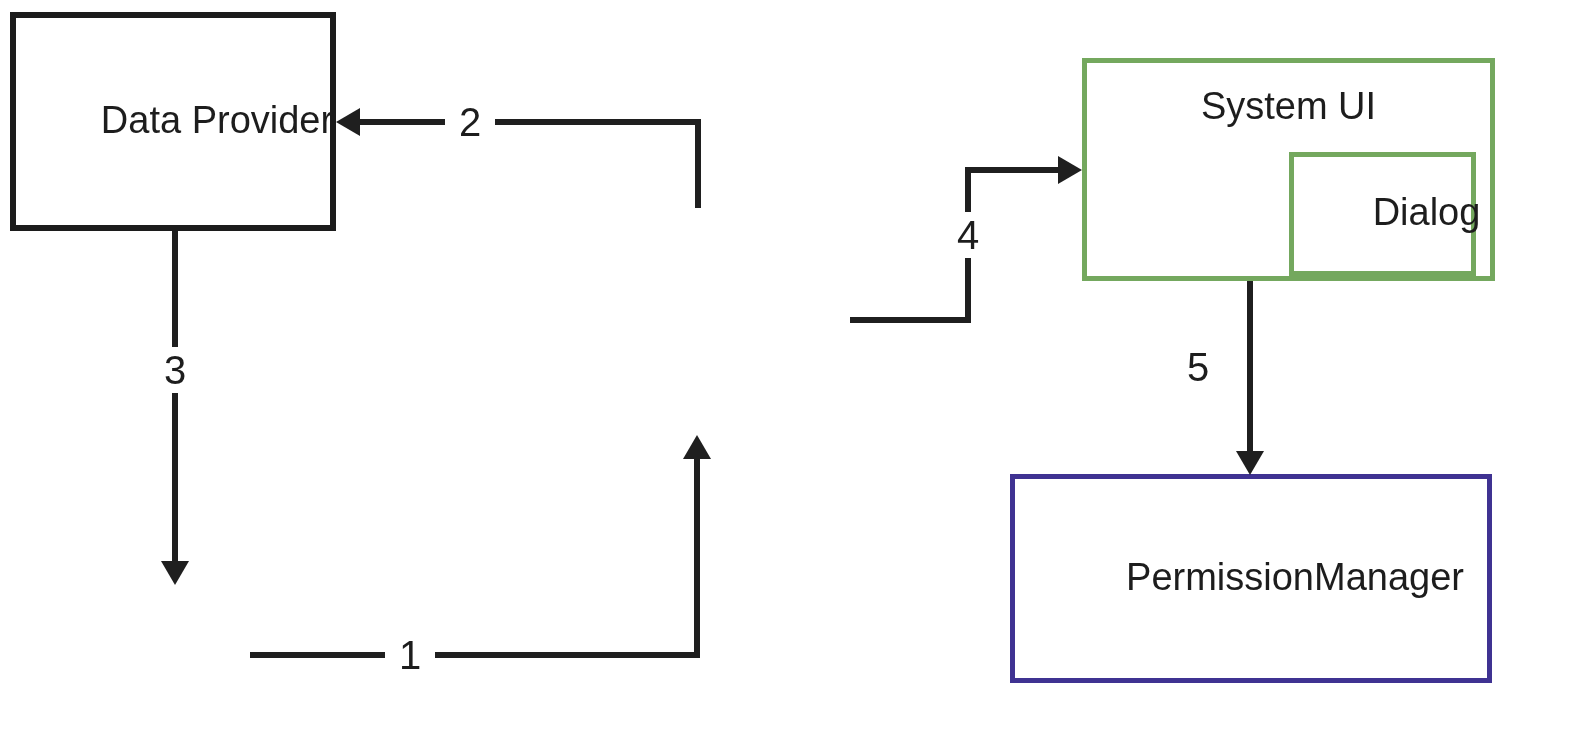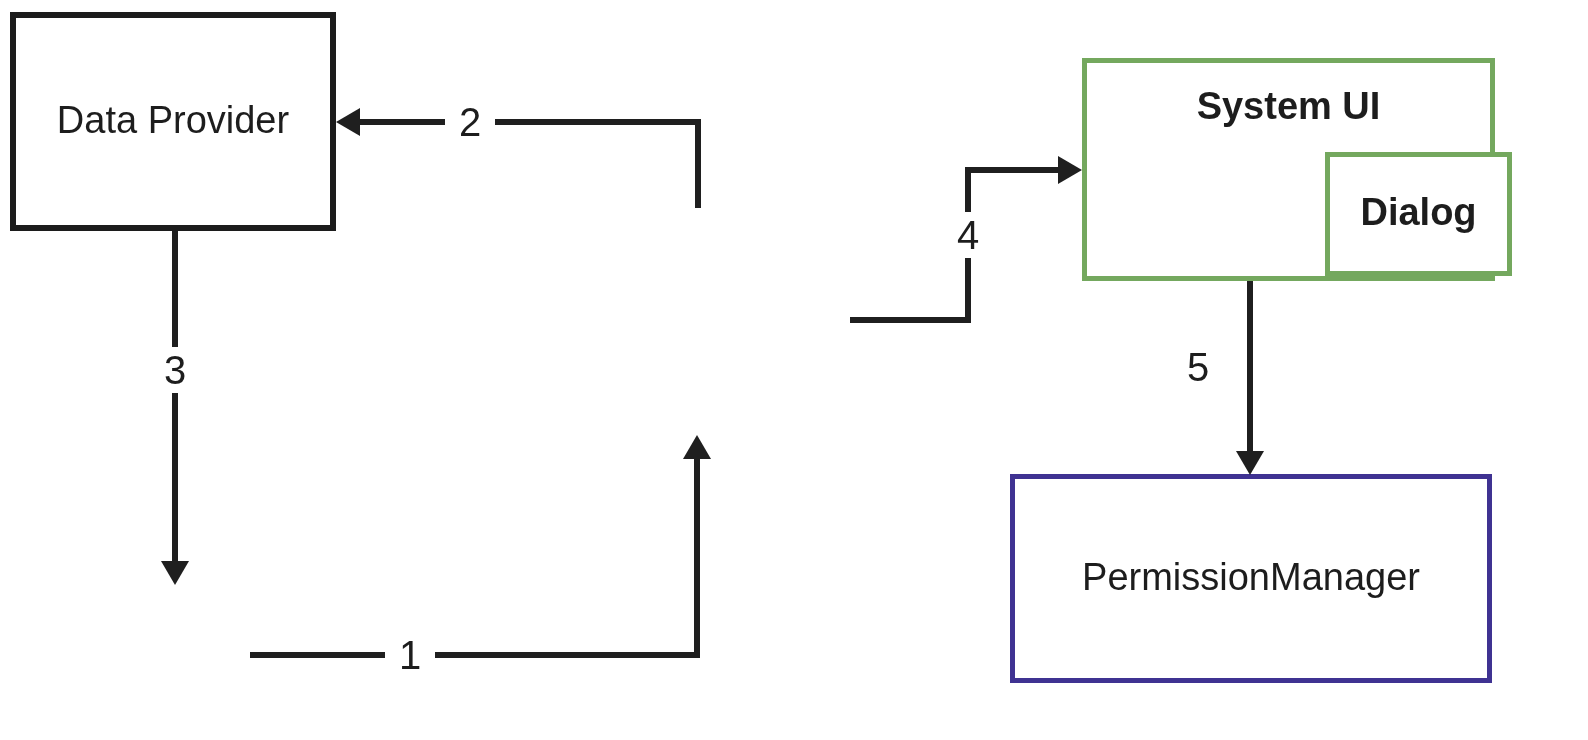--- a/index.html
+++ b/index.html
@@ -24,31 +24,32 @@
     position: absolute;
     width: 100%;
     text-align: center;
     font-size: 38px;
     color: #1d1d1d;
     white-space: nowrap;
   }
   .label-center {
     top: 50%;
     transform: translateY(-54%);
+    padding-left: 44px;
   }
   .label-top {
     top: 22px;
   }
   
   .box-data-provider { left: 10px;  top: 12px;  width: 326px; height: 219px; border: 6px solid #1c1c1c; }
   .box-app           { left: 102px; top: 585px; width: 148px; height: 137px; border: 5px solid #dd6a66; }
   .box-system        { left: 547px; top: 208px; width: 303px; height: 227px; border: 5px solid #4d8494; }
   .box-app-ops       { left: 18px;  top: 102px; width: 250px; height: 96px;  border: 5px solid #4d8494; }
   .box-system-ui     { left: 1082px; top: 58px; width: 413px; height: 223px; border: 5px solid #74a85e; }
-  .box-dialog        { left: 202px; top: 89px;  width: 187px; height: 124px; border: 5px solid #74a85e; margin-left: 36px; }
+  .box-dialog        { left: 202px; top: 89px;  width: 187px; height: 124px; border: 5px solid #74a85e; }
   .box-permission-manager { left: 1010px; top: 474px; width: 482px; height: 209px; border: 5px solid #a16207; }
   
   .edge-line {
     position: absolute;
     background: #1f1f1f;
   }
   .arrowhead {
     position: absolute;
     width: 0;
     height: 0;
@@ -71,21 +72,21 @@
 <body>
 
 <div class="diagram">
 
   <div class="node box-data-provider" style="border-color: rgb(28, 28, 28);">
     <span class="node-label label-center">Data Provider</span>
   </div>
 
 
 
-  <div class="node box-system-ui" style="border-color: rgb(116, 168, 94); font-weight: bold;">
+  <div class="node box-system-ui" style="border-color: rgb(116, 168, 94);">
     <span class="node-label label-top">System UI</span>
     <div class="node box-dialog" style="border-color: rgb(116, 168, 94);">
       <span class="node-label label-center">Dialog</span>
     </div>
   </div>
 
   <div class="node box-permission-manager" style="border-color: rgb(63, 50, 146);">
     <span class="node-label label-center">PermissionManager</span>
   </div>
 

